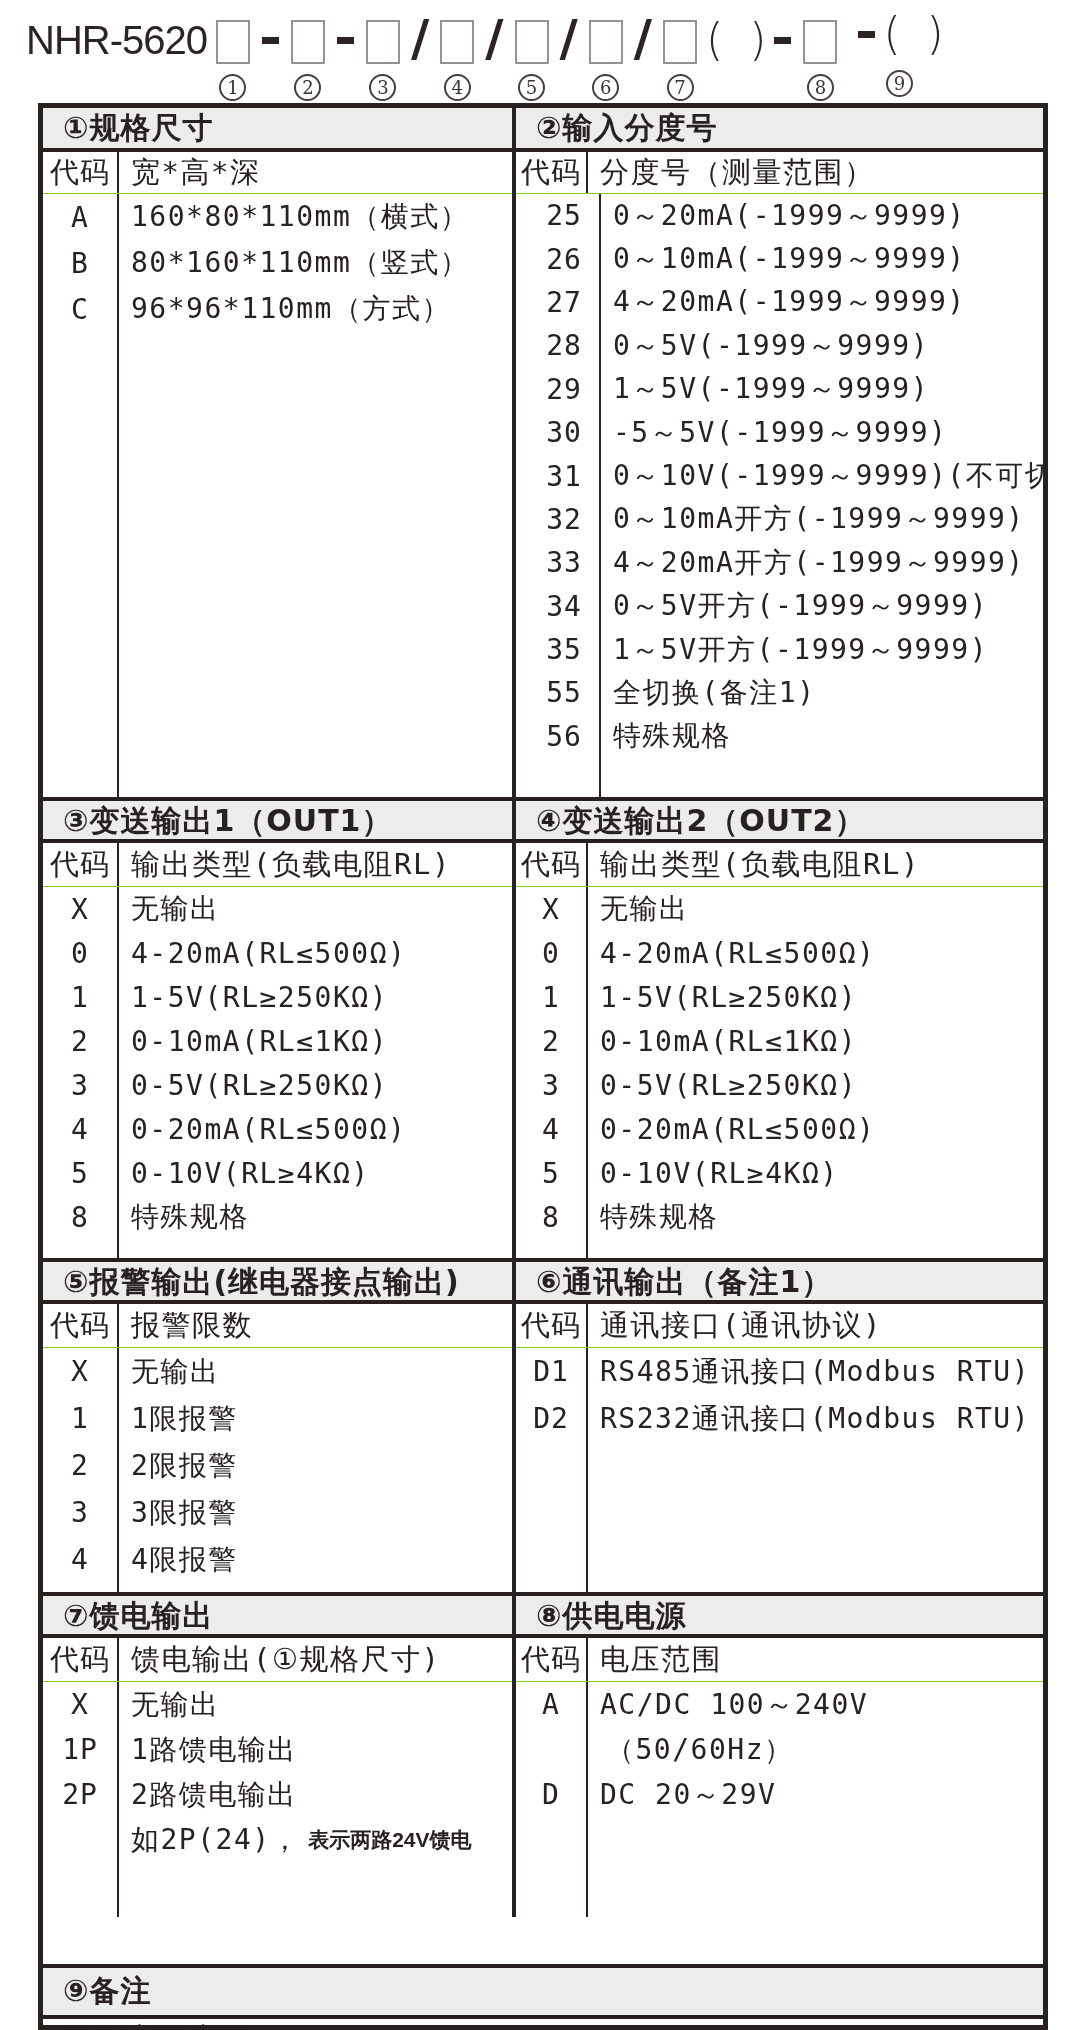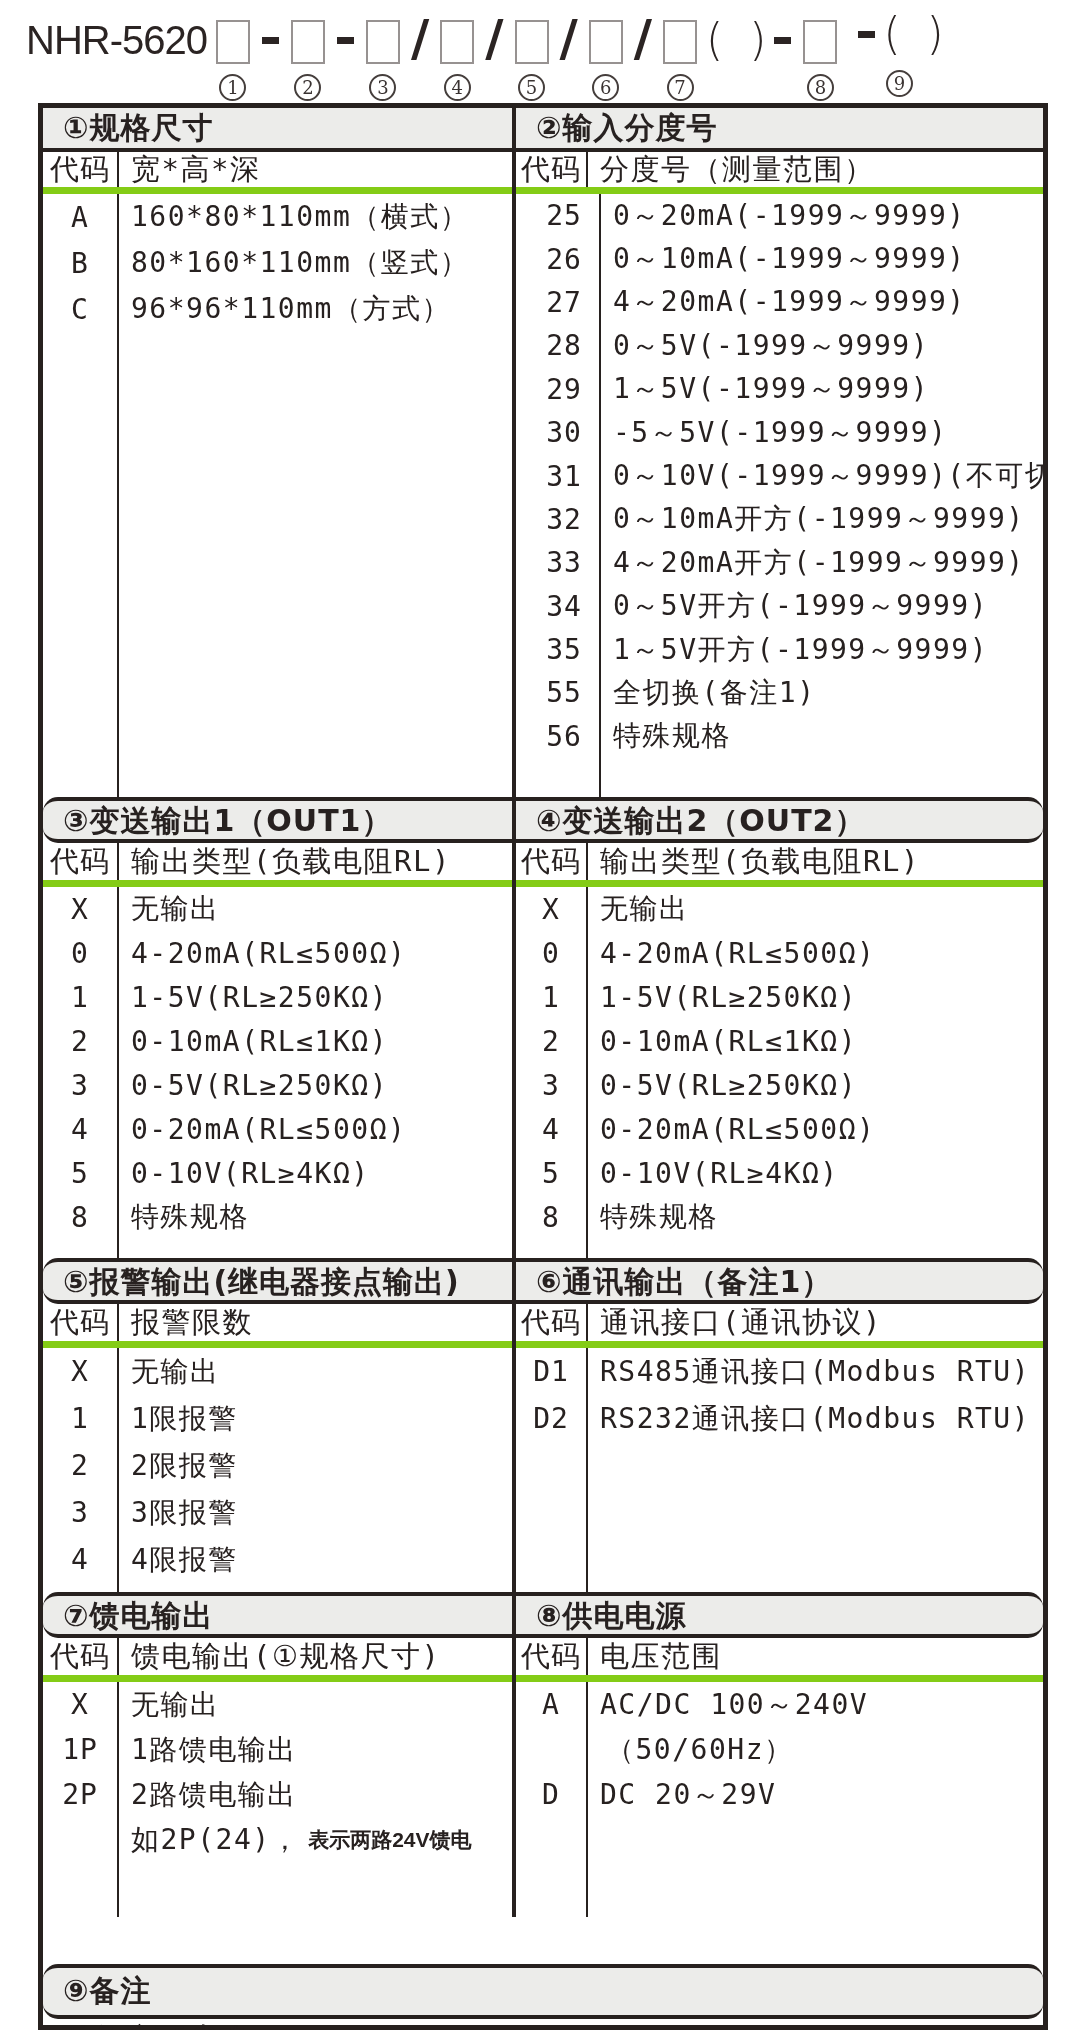--- a/index.html
+++ b/index.html
@@ -20,29 +20,29 @@
   .slash{font-size:50px;line-height:50px;font-weight:bold;color:#2b2423;margin:0 2px;transform:translateY(-2px);}
   .paren{font-size:44px;line-height:50px;font-weight:300;color:#2b2423;}
   .pgap{display:inline-block;width:26px;}
   .mrow{display:flex;align-items:center;height:52px;}
   
   .sheet{position:absolute;left:38px;top:103px;width:1010px;height:1927px;
     box-sizing:border-box;border:5px solid #27211f;display:flex;flex-direction:column;
     font-family:"DejaVu Sans Mono","DejaVu Sans",sans-serif;}
   .band{flex:0 0 auto;display:grid;grid-template-columns:469px 1fr;background:#ececea;
     border-bottom:4px solid #27211f;box-sizing:border-box;}
-  .band.mid{border-top:4px solid #27211f;border-radius:15px;}
+  .band.mid{border-top:4px solid #27211f;}
   .bt{display:flex;align-items:center;padding-left:20px;font-size:30px;font-weight:bold;
       font-family:"DejaVu Sans",sans-serif;letter-spacing:1px;color:#272120;}
   .bt.rgt{border-left:4px solid #27211f;}
   .band.full{grid-template-columns:1fr;}
   .pbody{flex:0 0 auto;display:grid;grid-template-columns:469px 1fr;box-sizing:border-box;}
   .sec{display:flex;flex-direction:column;overflow:hidden;}
   .sec.rgt{border-left:4px solid #27211f;}
-  .hrow{flex:0 0 auto;display:flex;border-bottom:7px solid #84cc16;box-sizing:border-box;}
+  .hrow{flex:0 0 auto;display:flex;border-bottom:1px solid #84cc16;box-sizing:border-box;}
   .row{flex:0 0 auto;display:flex;box-sizing:border-box;}
   .row.fill{flex:1 1 auto;}
   .c{flex:0 0 auto;width:76px;border-right:2px solid #27211f;display:flex;align-items:center;
      justify-content:center;font-size:28px;letter-spacing:1px;box-sizing:border-box;}
   .sec.rgt .c{width:72px;}
   .d{flex:1 1 auto;display:flex;align-items:center;padding-left:12px;font-size:28px;
      letter-spacing:1.5px;white-space:nowrap;overflow:hidden;}
   .hrow .c,.hrow .d{font-size:29px;}
   
   .p12{height:645px;} .p12 .hrow{height:42px;} .p12 .s2 .row{height:43.4px;margin-left:13px;} .p12 .s1 .row{height:46px;}

